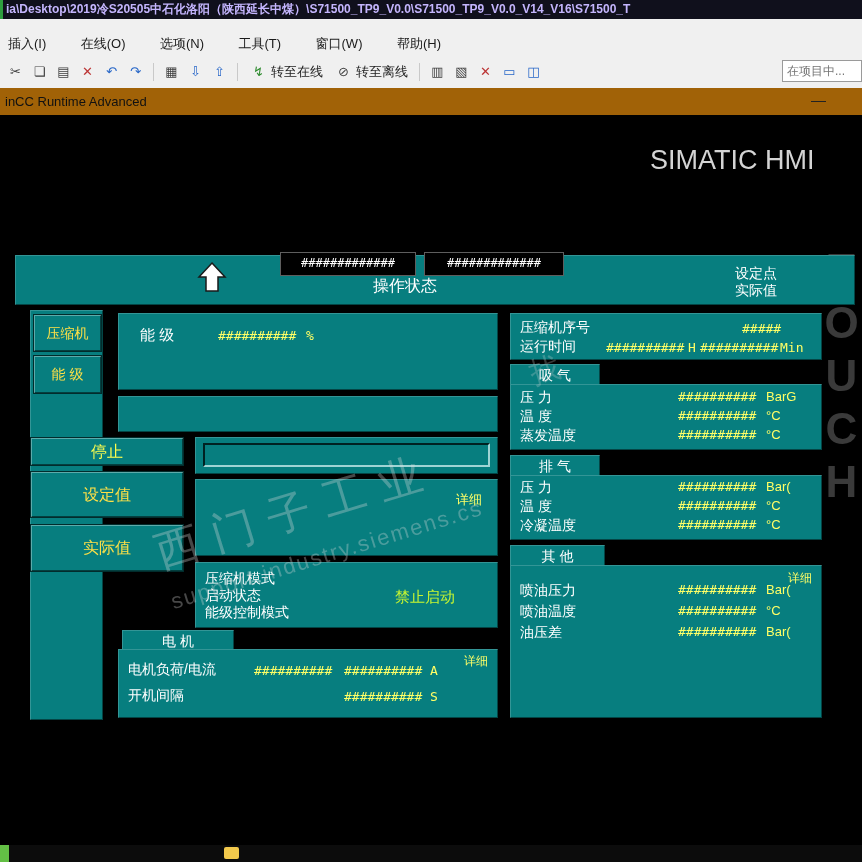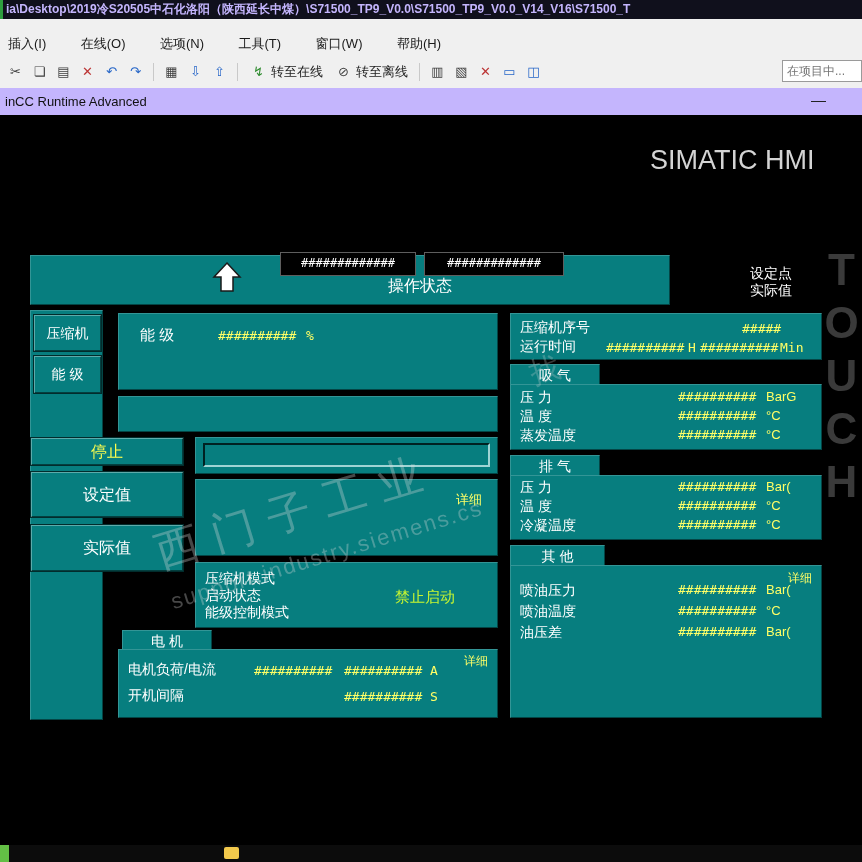--- a/index.html
+++ b/index.html
@@ -21,40 +21,40 @@
            gap:5px;font-size:13px;color:#333;}
   .tb-ic{display:inline-block;width:19px;height:20px;text-align:center;line-height:20px;
          font-size:13px;color:#3d3d3d;}
   .tb-ic.blue{color:#2867c8;} .tb-ic.green{color:#2e8b2e;} .tb-ic.red{color:#b33;}
   .tb-sep{width:1px;height:18px;background:#c9c9c9;margin:0 3px;}
   .tb-btn{display:flex;align-items:center;gap:3px;padding:0 3px;color:#222;}
   .search-box{position:absolute;right:0;top:41px;width:80px;height:22px;}
   .search-box input{width:100%;box-sizing:border-box;border:1px solid #9a9a9a;
                     font-size:12px;color:#666;padding:3px 4px;background:#fff;
                     font-family:"Liberation Sans",sans-serif;}
-  .runtimebar{position:absolute;left:0;top:88px;width:862px;height:27px;background:#c4b5fd;
+  .runtimebar{position:absolute;left:0;top:88px;width:862px;height:27px;background:#a16207;
               border-bottom:5px solid #701a75;font-size:13px;color:#111;}
   .runtime-title{position:absolute;left:5px;top:6px;}
   .minimize{position:absolute;right:36px;top:3px;font-size:15px;color:#222;cursor:default;}
 
   
   .hmi{position:absolute;left:0;top:115px;width:862px;height:730px;background:#000;overflow:hidden;}
   .logo{position:absolute;left:27px;top:29px;width:120px;height:33px;background:#0d7c7e;
         color:#fff;font-weight:bold;font-size:19px;letter-spacing:1px;text-align:center;
         line-height:33px;}
   .product{position:absolute;left:650px;top:30px;width:185px;color:#d4d4d4;font-size:27px;}
   .bezel{position:absolute;left:820px;top:130px;width:42px;color:#3a3a3a;font-size:44px;
          font-weight:bold;writing-mode:vertical-lr;text-orientation:upright;line-height:42px;
          letter-spacing:4px;}
 
   .tl{background:#077e7f;box-shadow:inset 1px 1px 0 rgba(255,255,255,.18),
       inset -1px -1px 0 rgba(0,0,0,.45);}
   .btn3d{background:#077e7f;border:1px solid #022c2c;
          box-shadow:inset 1px 1px 0 rgba(255,255,255,.35),inset -1px -1px 0 rgba(0,0,0,.5);
-         color:#ffffff;text-align:center;}
+         color:#fde047;text-align:center;}
   .lbl{color:#fff;font-size:14px;white-space:nowrap;}
   .val{color:#ffff66;font-family:"DejaVu Sans Mono",monospace;font-size:13px;white-space:nowrap;}
   .detail{color:#ffff66;font-size:12px;}
   .hfield{position:absolute;height:22px;background:#000;border:1px solid #5e5e5e;color:#fff;
           font-family:"DejaVu Sans Mono",monospace;font-size:12px;text-align:center;
           line-height:20px;}
   .tab{color:#fff;font-size:14px;text-align:center;line-height:22px;}
   .prow{position:absolute;left:0;width:100%;height:18px;}
   .prow .c-lbl{position:absolute;left:10px;}
   .prow .c-val{position:absolute;left:168px;}
@@ -130,21 +130,21 @@
   <div class="runtimebar">
     <span class="runtime-title">inCC Runtime Advanced</span>
     <span class="minimize">—</span>
   </div>
 
   <div class="hmi">
 
     <div class="product">SIMATIC HMI</div>
     <div class="bezel">TOUCH</div>
 
-    <div class="abs tl" style="left:30px;top:140px;width:640px;height:50px;">
+    <div class="abs tl" style="left:15px;top:140px;width:840px;height:50px;">
       <span class="abs" style="left:182px;top:6px;">
         <svg width="30" height="32" viewBox="0 0 30 32">
           <path d="M15 2 L28 16 H21 V30 H9 V16 H2 Z" fill="#ffffff" stroke="#1a1a1a" stroke-width="1.5"></path>
         </svg>
       </span>
       <div class="abs lbl" style="left:270px;top:21px;width:240px;text-align:center;font-size:16px;">操作状态</div>
       <div class="abs lbl" style="left:705px;top:10px;width:72px;text-align:center;line-height:17px;">设定点</div>
       <div class="abs lbl" style="left:705px;top:27px;width:72px;text-align:center;line-height:17px;">实际值</div>
     </div>
     <div class="hfield" style="left:280px;top:137px;width:134px;">#############</div>
@@ -168,21 +168,21 @@
     </div>
     <div class="abs tl" style="left:195px;top:364px;width:303px;height:77px;">
       <span class="abs detail" style="right:16px;top:12px;font-size:13px;">详细</span>
     </div>
     <div class="abs tl" style="left:195px;top:447px;width:303px;height:66px;">
       <div class="abs lbl" style="left:10px;top:8px;line-height:17px;">压缩机模式</div>
       <div class="abs lbl" style="left:10px;top:25px;line-height:17px;">启动状态</div>
       <div class="abs lbl" style="left:10px;top:42px;line-height:17px;">能级控制模式</div>
       <div class="abs status" style="left:200px;top:26px;">禁止启动</div>
     </div>
-    <div class="abs tl tab" style="left:122px;top:515px;width:90px;height:23px;">电 机</div>
+    <div class="abs tl tab" style="left:122px;top:515px;width:112px;height:23px;">电 机</div>
     <div class="abs tl" style="left:118px;top:534px;width:380px;height:69px;">
       <span class="abs detail" style="right:10px;top:4px;">详细</span>
       <span class="abs lbl" style="left:10px;top:12px;">电机负荷/电流</span>
       <span class="abs val" style="left:136px;top:14px;">##########</span>
       <span class="abs val" style="left:226px;top:14px;">##########</span>
       <span class="abs val" style="left:312px;top:14px;">A</span>
       <span class="abs lbl" style="left:10px;top:38px;">开机间隔</span>
       <span class="abs val" style="left:226px;top:40px;">##########</span>
       <span class="abs val" style="left:312px;top:40px;">S</span>
     </div>

